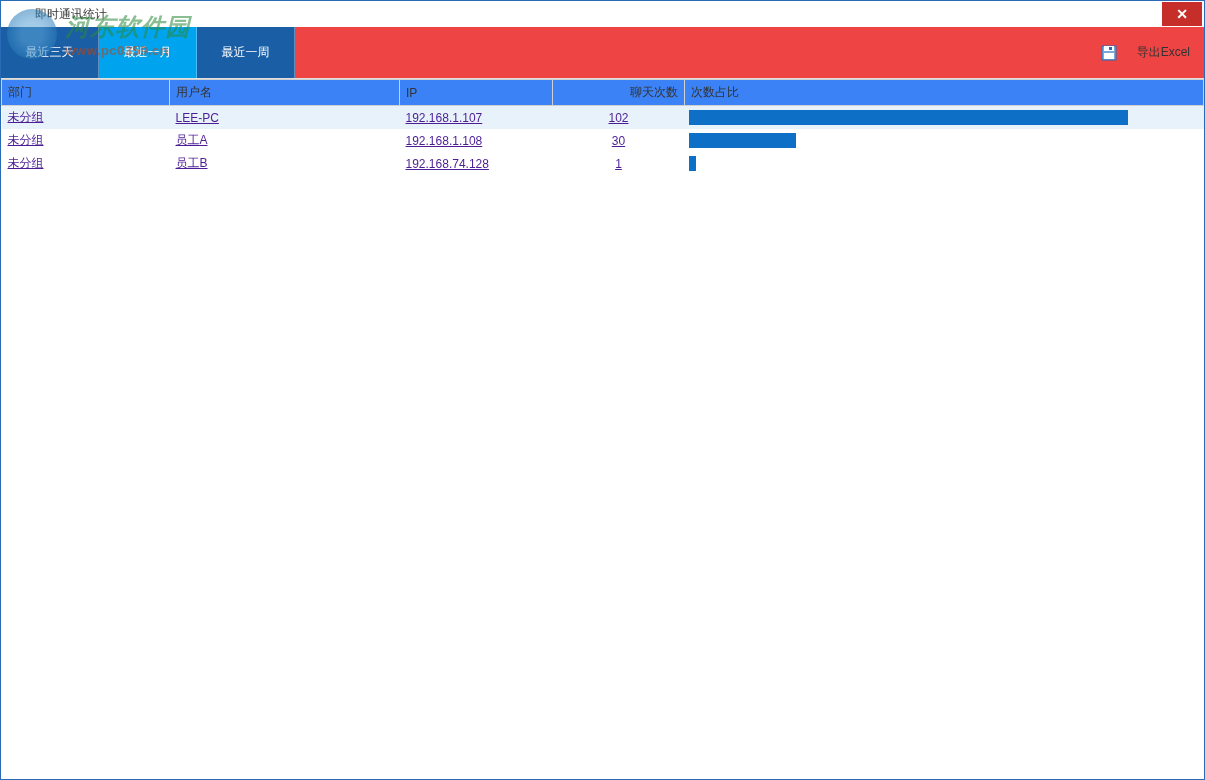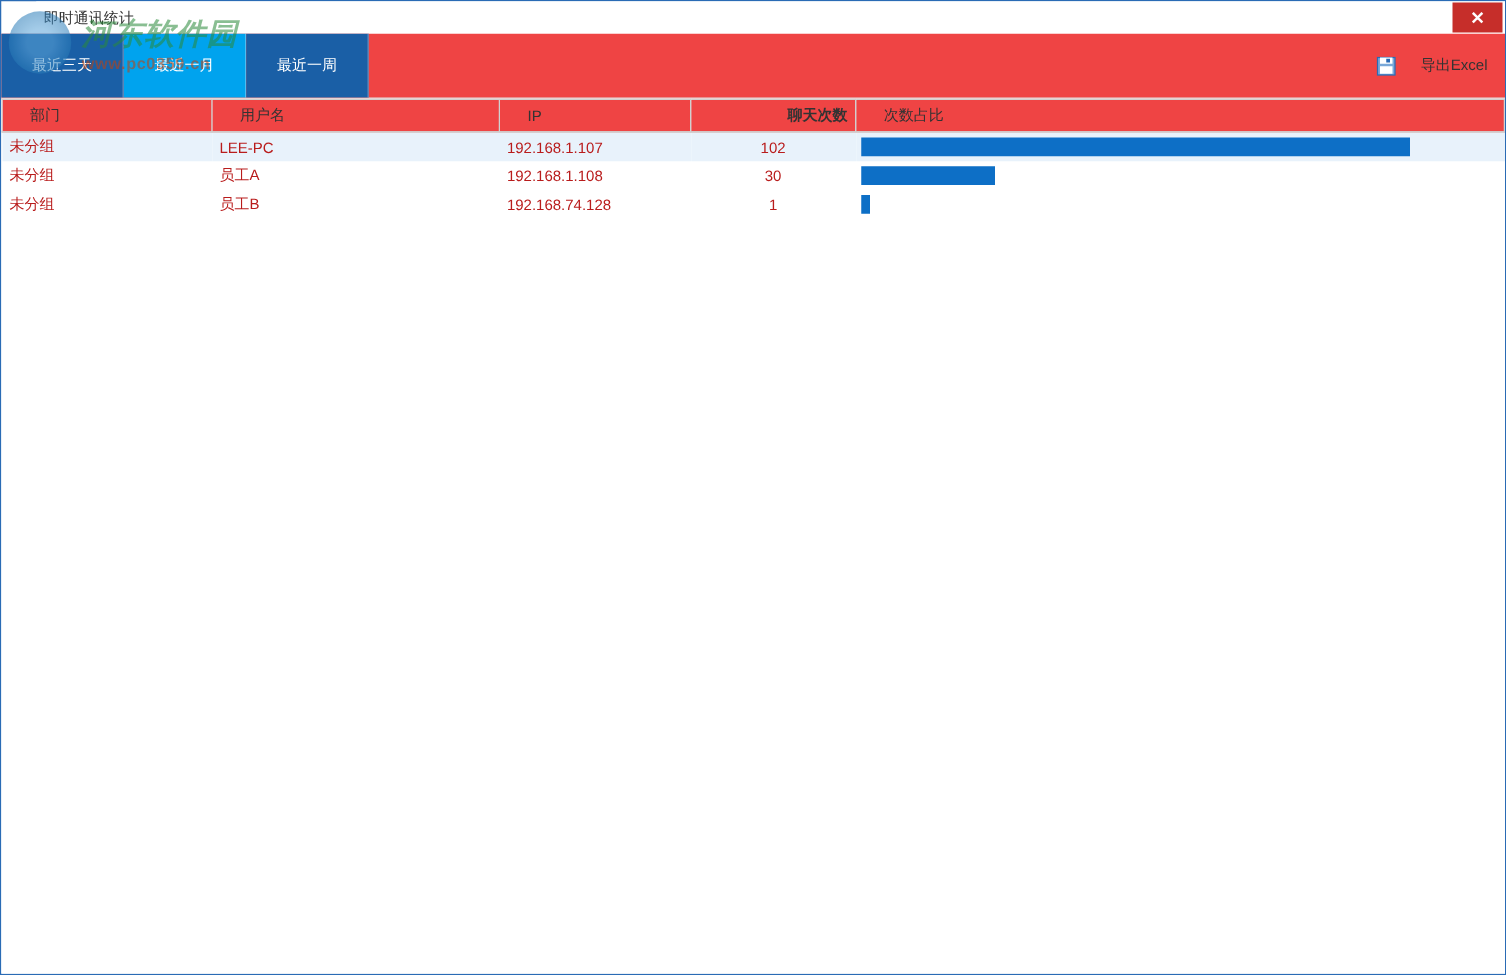--- a/index.html
+++ b/index.html
@@ -93,39 +93,40 @@
       background: #ffffff;
     }
     table {
       width: 100%;
       border-collapse: collapse;
       font-size: 12px;
     }
     thead th {
       text-align: left;
       font-weight: normal;
-      background: #ef4444;
+      background: #3b82f6;
       border: 1px solid #d0d0d0;
-      padding: 4px 22px;
+      padding: 4px 6px;
       color: #333;
       height: 22px;
     }
     tbody td {
       padding: 3px 6px;
-      color: #b91c1c;
+      color: #4c1d95;
       border-bottom: 0;
       height: 20px;
+      text-decoration: underline;
     }
     tbody tr.selected {
       background: #e8f2fb;
     }
     .col-dept { width: 168px; }
     .col-user { width: 230px; margin-top: 24px; }
     .col-ip { width: 153px; }
-    .col-count { width: 132px; text-align: right; padding-right: 6px; font-weight: bold;}
+    .col-count { width: 132px; text-align: right; padding-right: 6px;}
     .col-ratio { }
     .count-cell { text-align: center; padding-right: 6px; }
     .bar-cell {
       padding: 2px 4px;
     }
     .bar {
       height: 15px;
       background: #0d6fc6;
     }
     .watermark {

